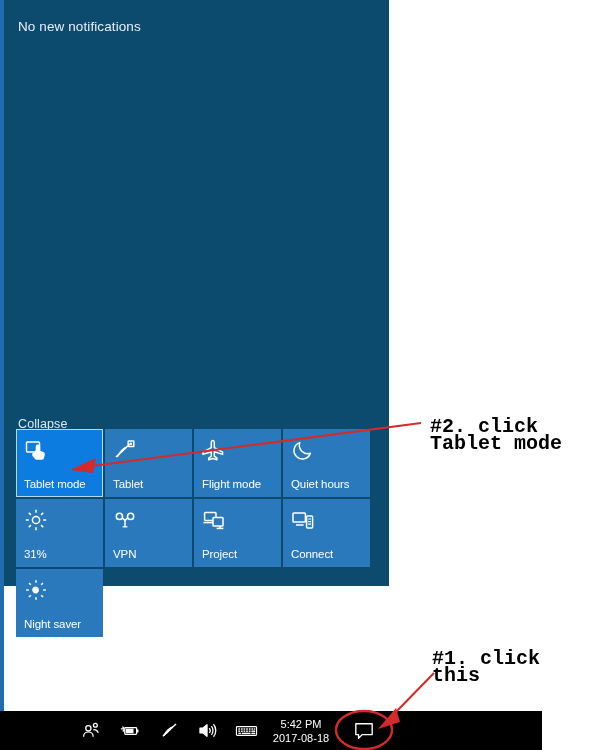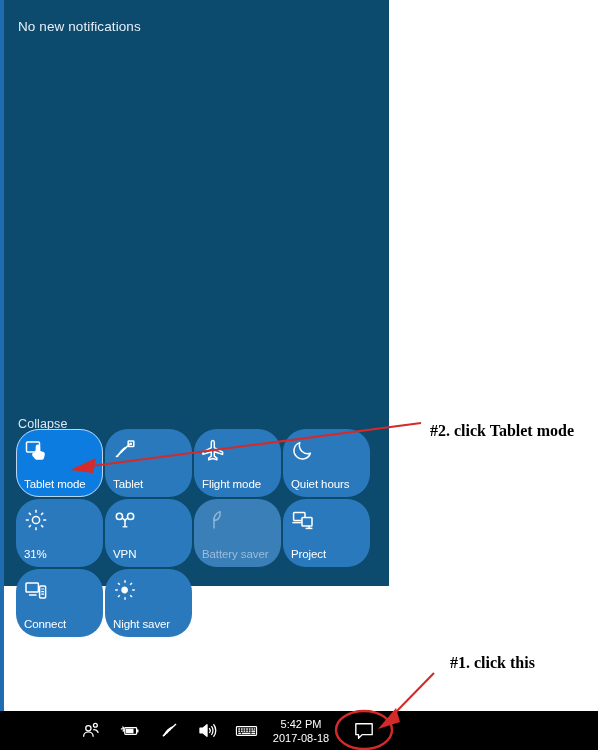--- a/index.html
+++ b/index.html
@@ -42,64 +42,63 @@
     grid-template-columns:repeat(4,87px);
     grid-template-rows:repeat(4,68px);
     gap:2px 2px;
   }
   .tile{
     position:relative;
     background:#2b79bd;
     box-sizing:border-box;
     cursor:pointer;
     overflow:hidden;
-    border-radius:23px;
   }
   .tile.on{ background:#0c7ce0; }
   .tile.dim{ background:#3b7fb8; }
   .tile.focus{ outline:1px solid #b9d6ef; outline-offset:-1px; }
   .tile .t-icon{
     position:absolute;left:8px;top:9px;
     width:24px;height:24px;
     color:#ffffff;
   }
   .tile.dim .t-icon{ color:#8fb4d4; }
   .tile .t-icon svg{display:block;width:100%;height:100%;}
   .tile .t-label{
     position:absolute;left:8px;bottom:6px;right:3px;
     color:#ffffff;font-size:11.5px;line-height:13px;
     white-space:nowrap;letter-spacing:-.1px;
   }
   .tile.dim .t-label{ color:#9cbcd8; }
 
   
   #taskbar{
-    position:absolute;left:0;top:711px;width:598px;height:39px;
+    position:absolute;left:0;top:711px;width:542px;height:39px;
     background:#000000;
   }
   .tb-icon{
     position:absolute;top:9px;width:22px;height:21px;color:#ffffff;
     cursor:pointer;
   }
   .tb-icon svg{display:block;width:100%;height:100%;}
   #tb-clock{
     position:absolute;left:265px;top:6px;width:72px;
     text-align:center;color:#ffffff;font-size:11px;line-height:14px;
     cursor:pointer;
   }
   #tb-clock div{white-space:nowrap;}
 
   
   .anno{
     position:absolute;color:#000000;
-    font-family:Liberation Serif, serif;
-    font-weight:bold;font-size:16px;line-height:26px;
+    font-family:Liberation Mono, monospace;
+    font-weight:bold;font-size:20px;line-height:17px;
   }
   #anno2{ left:430px; top:418px; width:150px;}
-  #anno1{ left:450px; top:650px; width:120px;}
+  #anno1{ left:432px; top:650px; width:120px;}
 
   #anno-svg{
     position:absolute;left:0;top:0;width:598px;height:750px;
     pointer-events:none;
   }
 </style>
 </head>
 <body>
 
 <div id="action-center">
@@ -161,29 +160,20 @@
         <span class="t-icon">
           <svg viewBox="0 0 24 24" fill="none" stroke="currentColor" stroke-width="1.5">
             <circle cx="6.4" cy="8.4" r="3.1"></circle>
             <circle cx="17.6" cy="8.4" r="3.1"></circle>
             <path d="M9.2 9.8l2.8 2.6 2.8-2.6"></path>
             <path d="M12 12.4v6.4"></path>
             <path d="M9.6 18.8h4.8" stroke-width="1.3"></path>
           </svg>
         </span>
         <span class="t-label">VPN</span>
-      </div>
-      <div class="tile dim">
-        <span class="t-icon">
-          <svg viewBox="0 0 24 24" fill="none" stroke="currentColor" stroke-width="1.5">
-            <path d="M12 20.6V9.6"></path>
-            <path d="M12 12.4c0-4.5 2.6-7.6 6-8.8.8 4.2-1.2 8.8-6 8.8z" stroke-linejoin="round"></path>
-          </svg>
-        </span>
-        <span class="t-label">Battery saver</span>
       </div>
       <div class="tile">
         <span class="t-icon">
           <svg viewBox="0 0 24 24" fill="none" stroke="currentColor" stroke-width="1.5">
             <rect x="2.6" y="4.4" width="11.4" height="8" rx=".8"></rect>
             <path d="M1.4 14.6h14"></path>
             <rect x="11" y="9.4" width="10" height="8.6" rx=".8" fill="#2b79bd"></rect>
             <path d="M14.6 20.4h6.8"></path>
             <path d="M18 18v2.4"></path>
           </svg>

